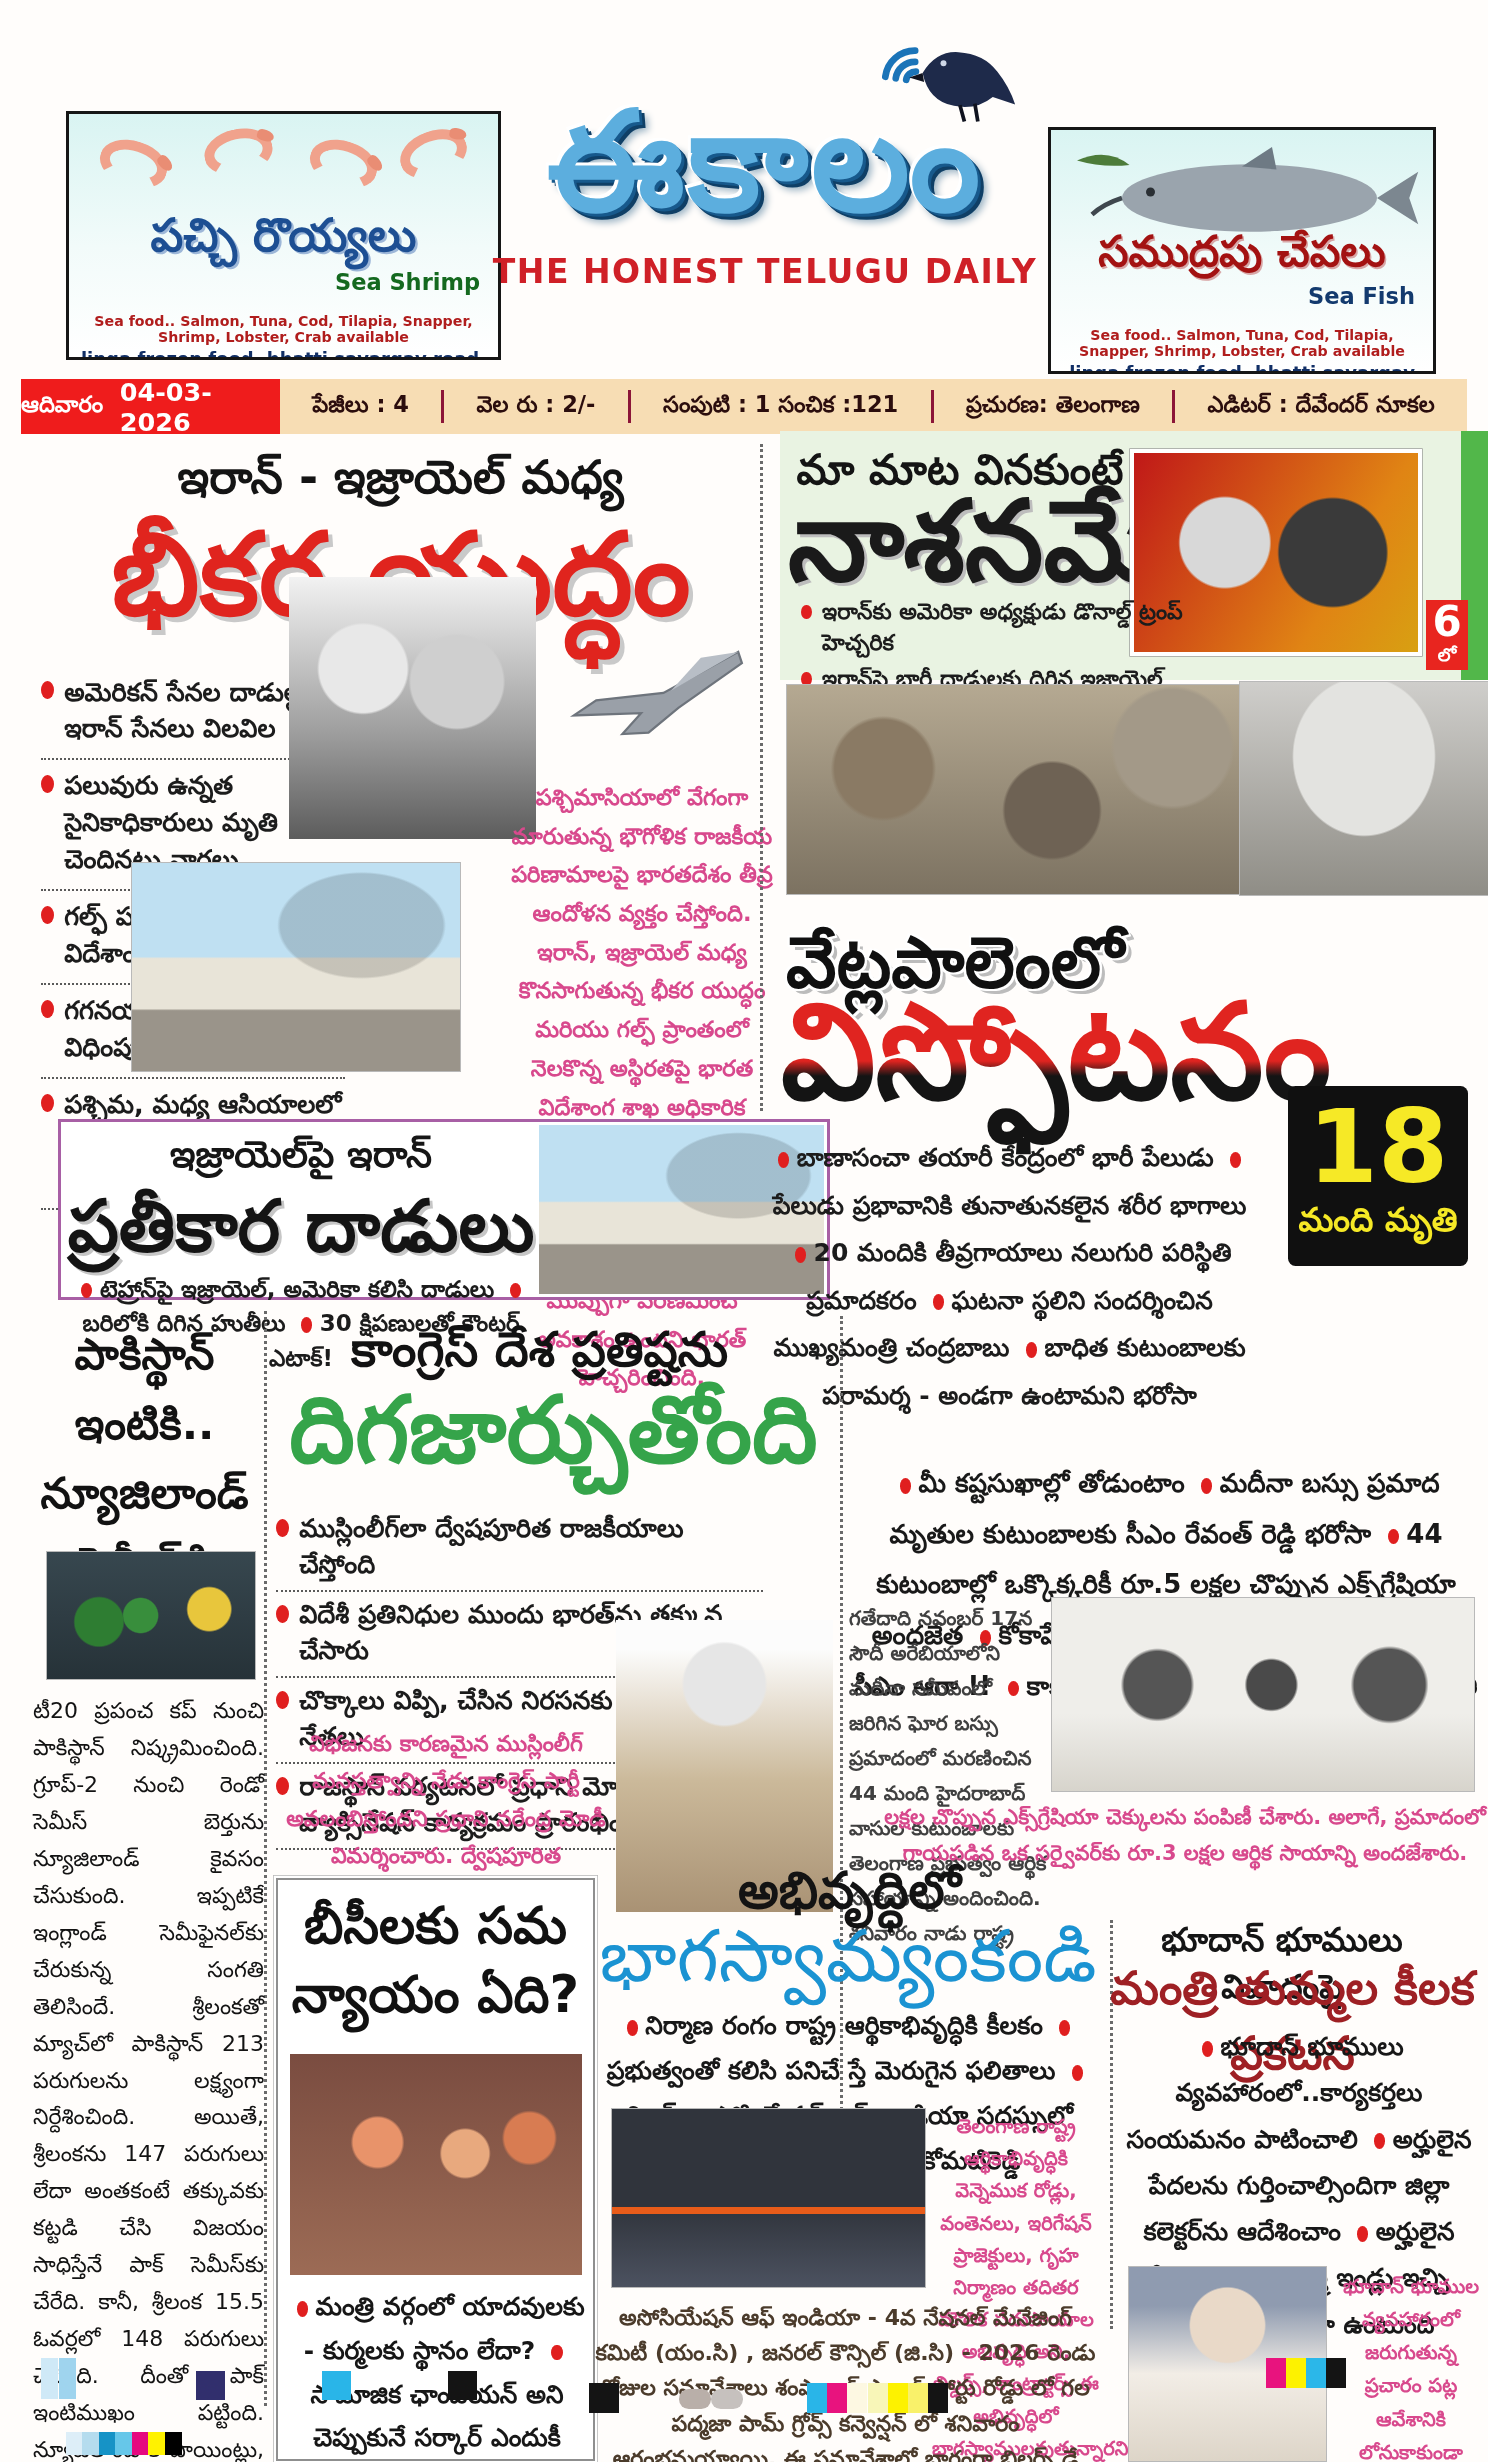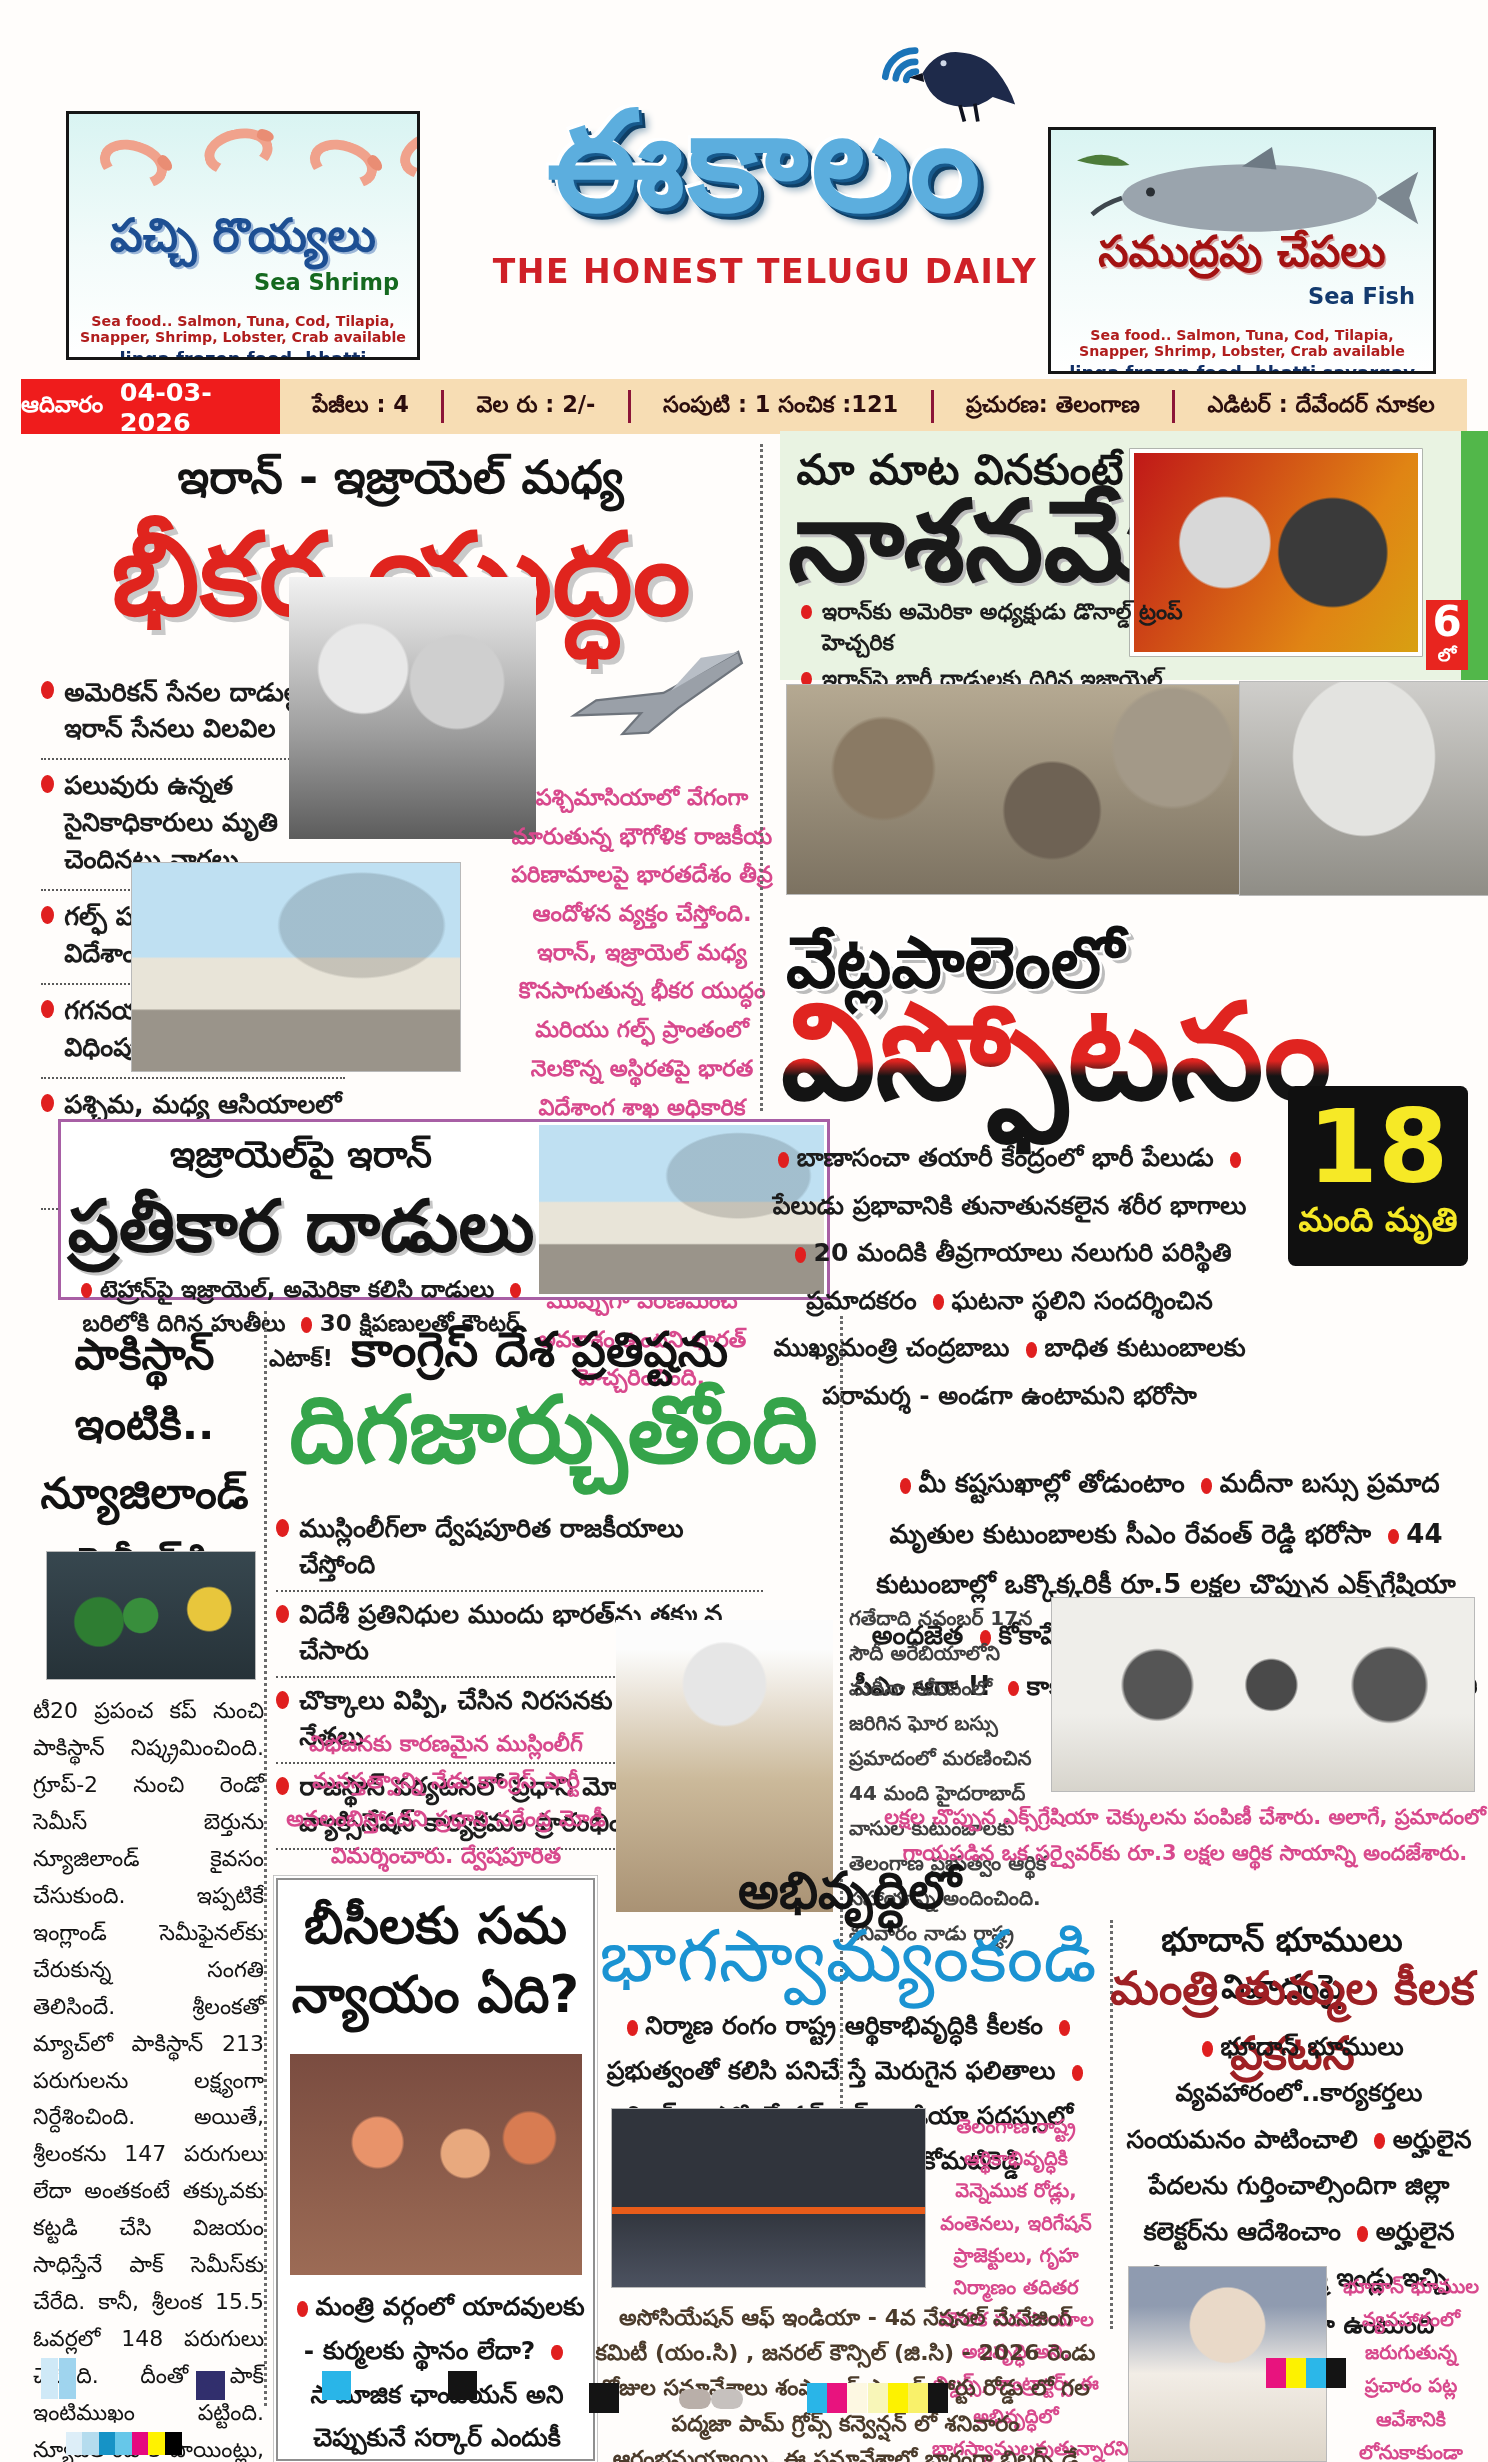--- a/index.html
+++ b/index.html
@@ -130,21 +130,21 @@
   .bhudan-bullets { left:1117px; top:2024px; width:364px; font-size:25px; line-height:1.85; font-weight:bold; color:#181818; text-align:center; }
   .bhudan-body { left:1336px; top:2270px; width:150px; font-size:19.5px; line-height:1.7; font-weight:bold; color:#d8498d; text-align:center; }
 
   .mark { position:absolute; }
 </style>
 </head>
 <body>
 
 <div class="page">
 
-  <div class="ad" style="left:66px; top:111px; width:354px; height:249px;">
+  <div class="ad" style="left:66px; top:111px; width:435px; height:249px;">
     <div class="ad-inner">
       <div class="shrimp-art">
         <span class="shrimp" style="left:22.5px; top:22.5px;"></span>
         <span class="shrimp" style="left:127px; top:10.5px; transform:rotate(-12deg);"></span>
         <span class="shrimp" style="left:232px; top:22.5px;"></span>
         <span class="shrimp" style="left:322px; top:12px; transform:rotate(-20deg);"></span>
       </div>
       <div class="ad-title-left">పచ్చి రొయ్యలు</div>
       <div class="ad-sub green">Sea Shrimp</div>
       <div class="ad-line1">Sea food.. Salmon, Tuna, Cod, Tilapia, Snapper, Shrimp, Lobster, Crab available</div>

